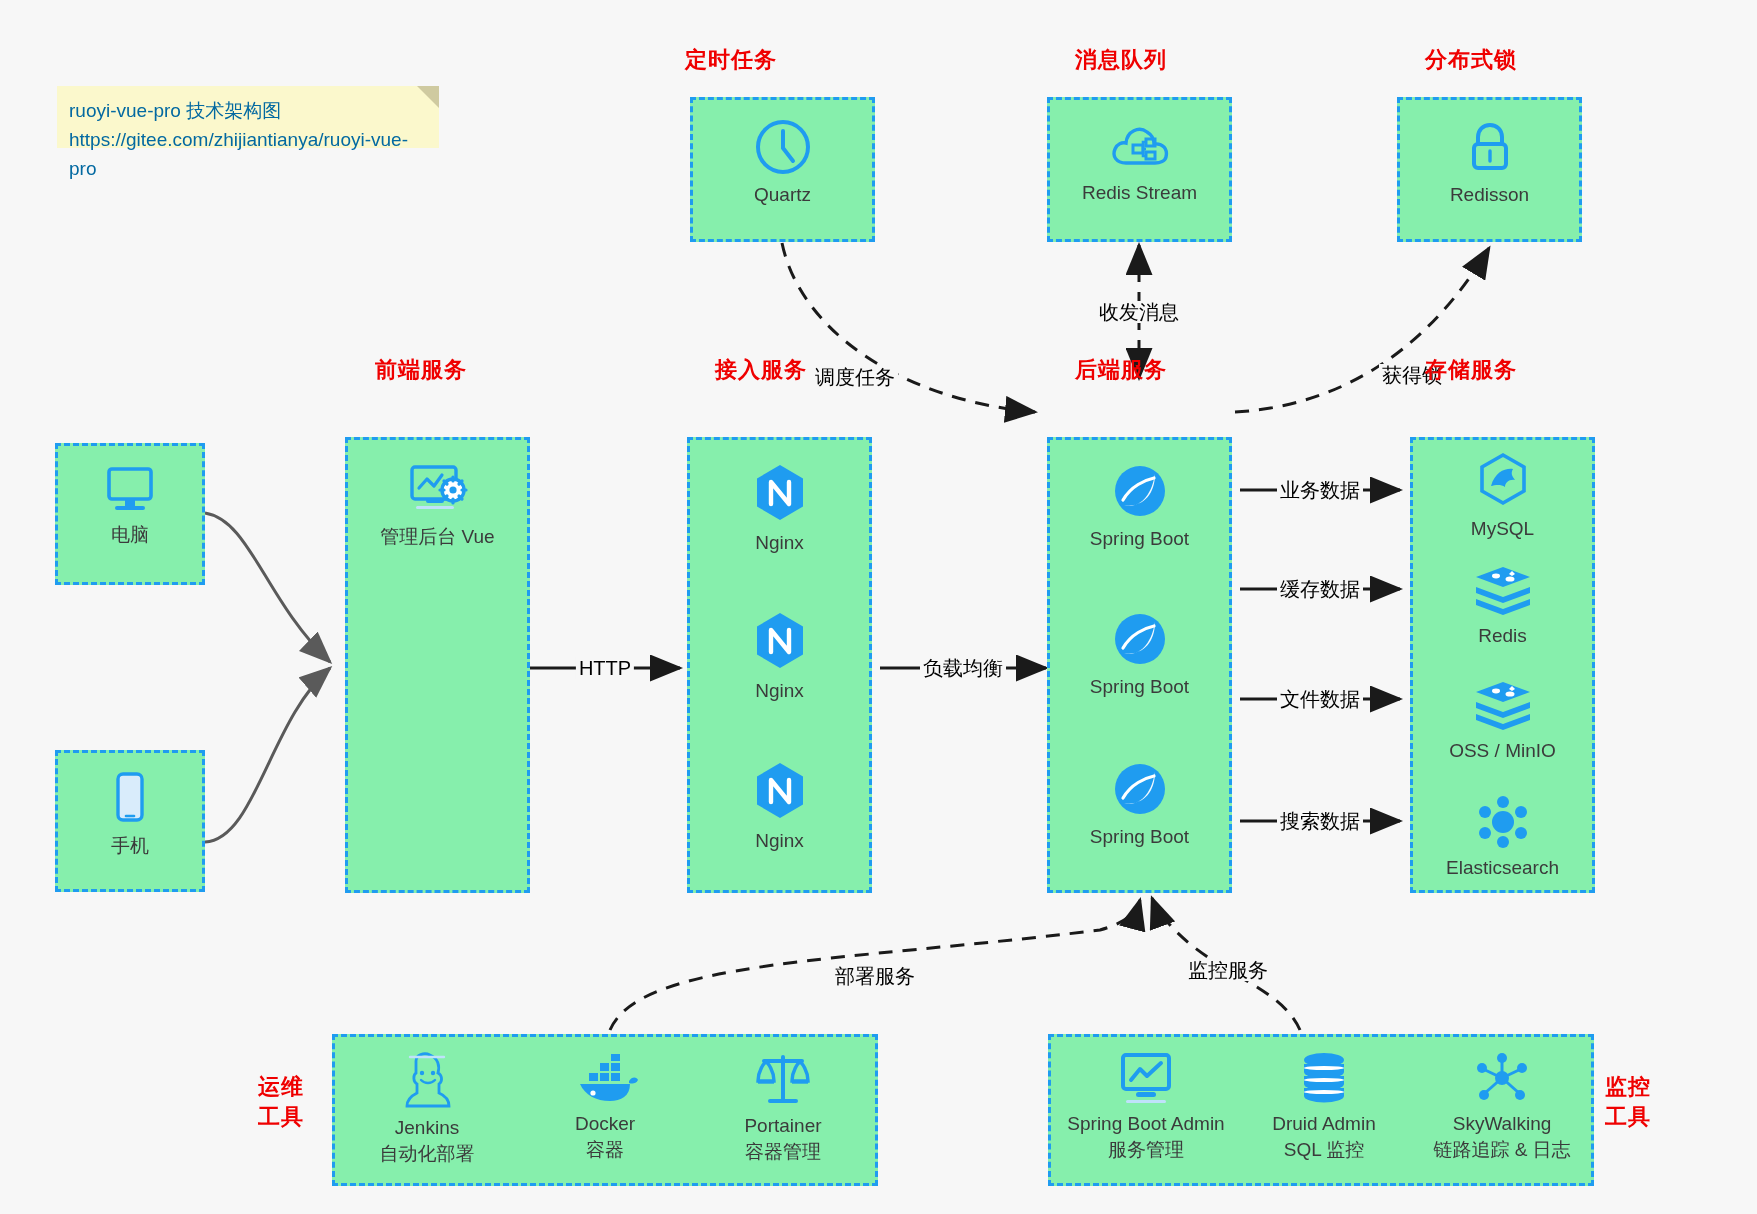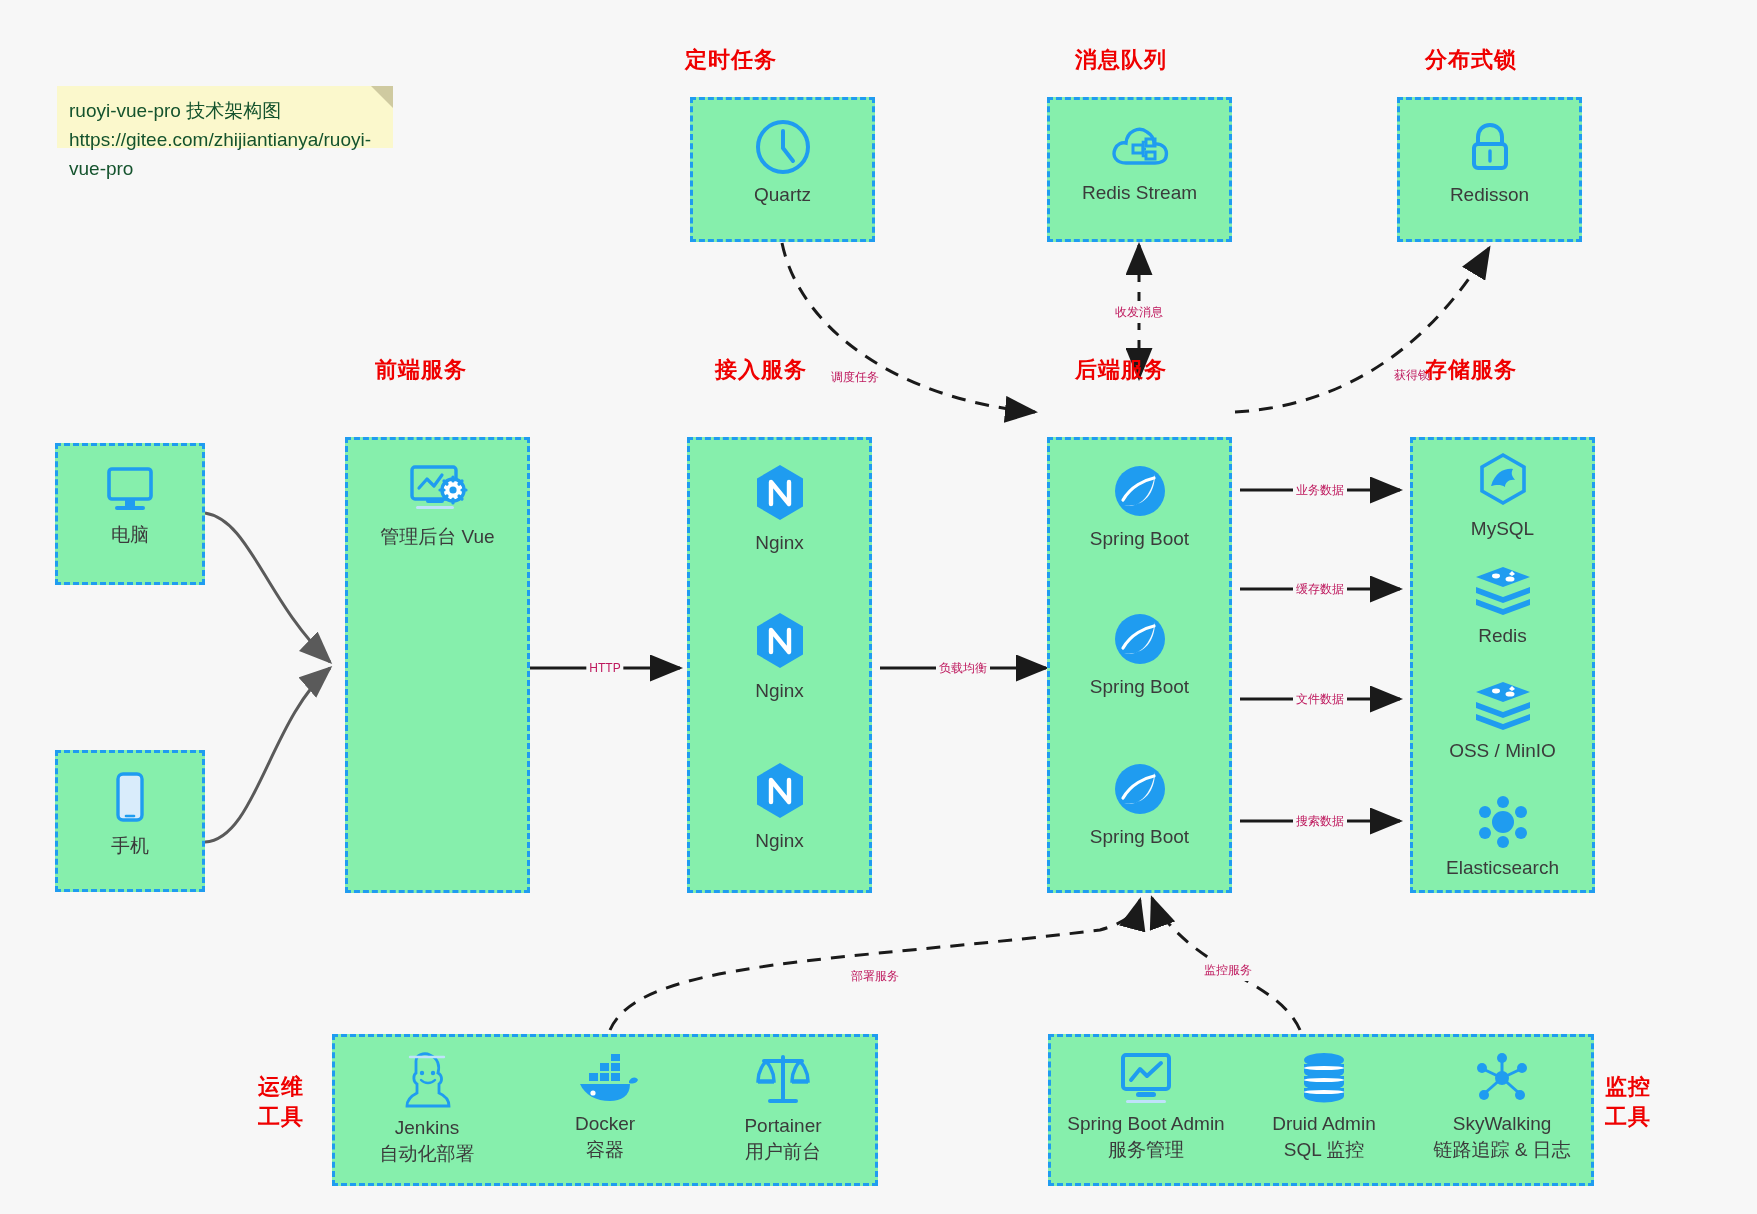--- a/index.html
+++ b/index.html
@@ -9,25 +9,25 @@
     background:#f7f7f7;
     font-family:"Liberation Sans","DejaVu Sans",sans-serif;
     position:relative;overflow:hidden;
     color:#333;
   }
   #stage{position:absolute;inset:0;}
   svg.edges{position:absolute;left:0;top:0;width:1757px;height:1214px;pointer-events:none;}
 
   
   .note{
-    position:absolute;left:57px;top:86px;width:336px;height:62px;
+    position:absolute;left:57px;top:86px;width:382px;height:62px;
     background:#fbf8cc;
     padding:10px 12px 0 12px;
     box-sizing:border-box;
-    font-size:19px;line-height:29px;color:#14532d;
+    font-size:19px;line-height:29px;color:#0369a1;
   }
   .note .fold{
     position:absolute;right:0;top:0;width:0;height:0;
     border-left:22px solid transparent;border-top:22px solid #cfcaa0;
   }
 
   
   .group{
     position:absolute;
     border:3px dashed #1f9cf0;
@@ -52,21 +52,21 @@
   .node .cap{
     margin-top:6px;font-size:19px;color:#3b3b3b;white-space:nowrap;text-align:center;
     line-height:26px;
   }
   .node .cap .sub{display:block;}
   .ico{display:block;}
 
   
   .elabel{
     position:absolute;background:#f7f7f7;
-    font-size:12px;color:#be185d;white-space:nowrap;
+    font-size:20px;color:#000000;white-space:nowrap;
     padding:0 3px;line-height:22px;
     transform:translate(-50%,-50%);
   }
 </style>
 </head>
 <body>
 
 <div id="stage">
 
   <div class="note">
@@ -346,21 +346,21 @@
         <line x1="29" y1="6" x2="29" y2="50" stroke="#1f9cf0" stroke-width="4" stroke-linecap="round"></line>
         <line x1="10" y1="10" x2="48" y2="10" stroke="#1f9cf0" stroke-width="4" stroke-linecap="round"></line>
         <line x1="16" y1="50" x2="42" y2="50" stroke="#1f9cf0" stroke-width="4" stroke-linecap="round"></line>
         <path d="M4 30 C4 20 10 12 12 11 C14 12 20 20 20 30 Z" fill="none" stroke="#1f9cf0" stroke-width="3.4"></path>
         <path d="M38 30 C38 20 44 12 46 11 C48 12 54 20 54 30 Z" fill="none" stroke="#1f9cf0" stroke-width="3.4"></path>
         <line x1="4" y1="31" x2="20" y2="31" stroke="#1f9cf0" stroke-width="3.4"></line>
         <line x1="38" y1="31" x2="54" y2="31" stroke="#1f9cf0" stroke-width="3.4"></line>
       </svg>
       <div class="cap">
         <span>Portainer</span>
-        <span class="sub">用户前台</span>
+        <span class="sub">容器管理</span>
       </div>
     </div>
   </div>
 
   <div class="group" style="left:1048px;top:1034px;width:546px;height:152px;">
     <div class="node" style="top:14px;left:0px;width:190px;">
       <svg class="ico" width="60" height="54" viewBox="0 0 60 54">
         <rect x="7" y="4" width="46" height="34" rx="3" fill="none" stroke="#1f9cf0" stroke-width="4"></rect>
         <path d="M15 29 L24 18 L31 25 L45 12" fill="none" stroke="#1f9cf0" stroke-width="4" stroke-linecap="round" stroke-linejoin="round"></path>
         <rect x="20" y="41" width="20" height="5" rx="2.5" fill="#1f9cf0"></rect>

